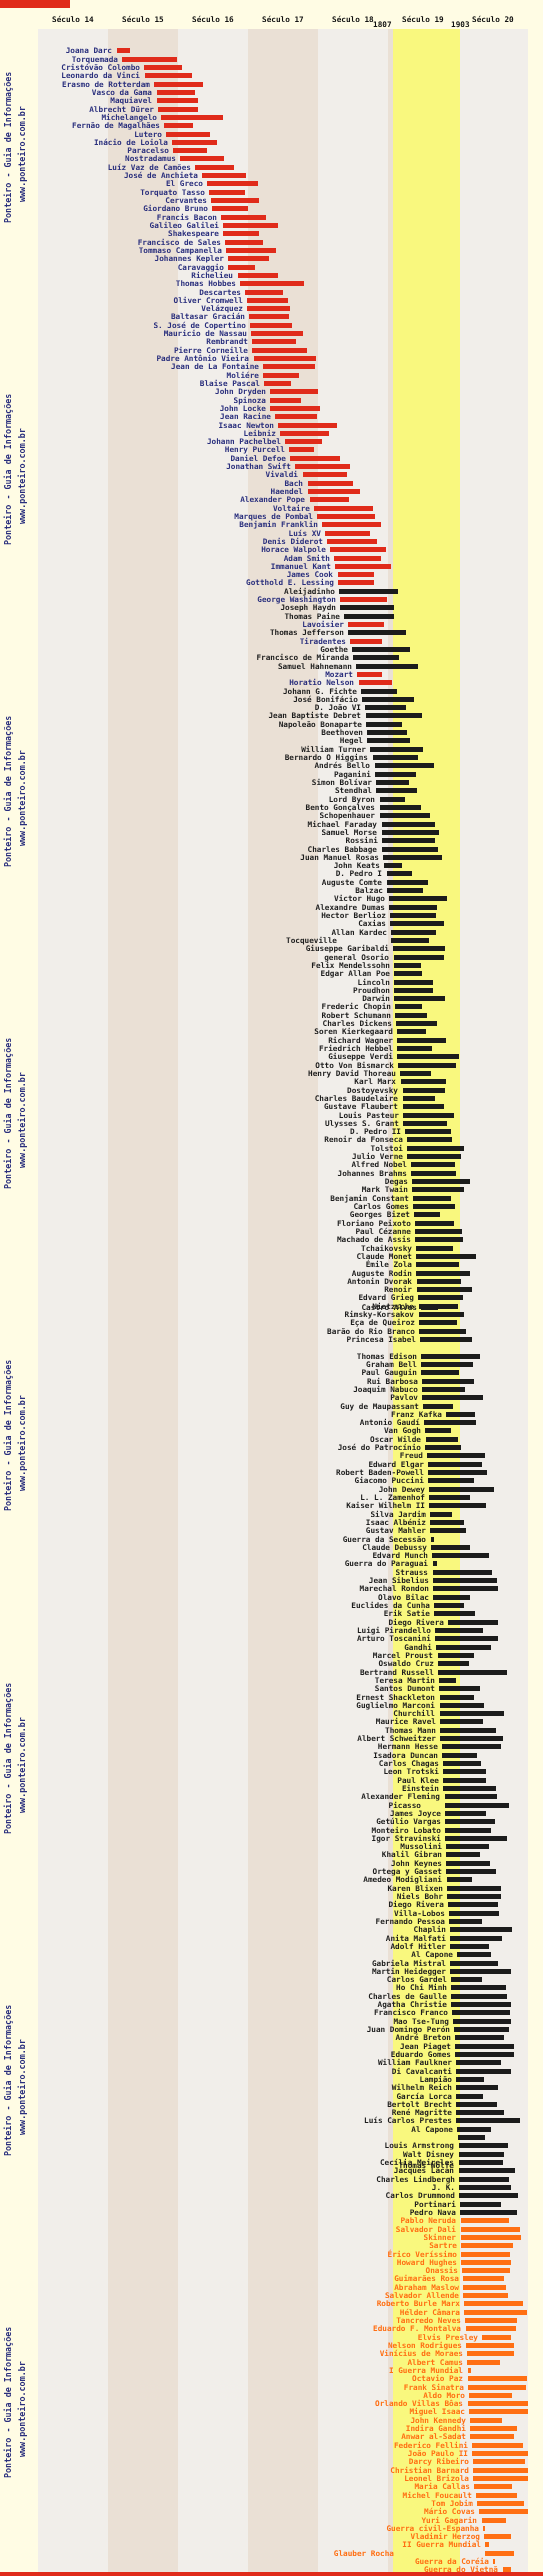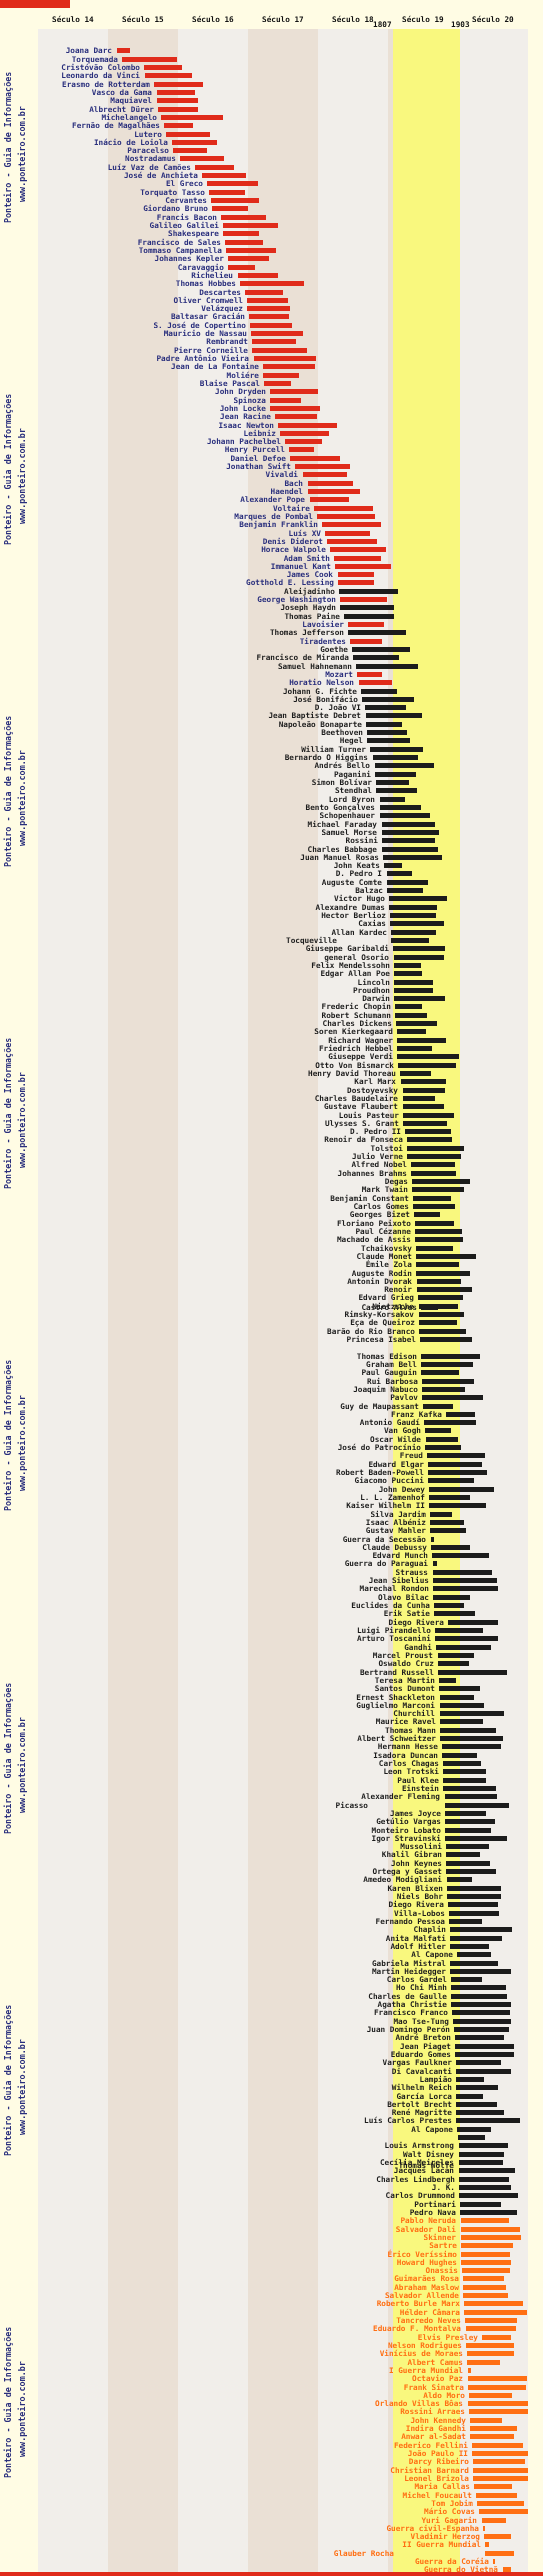--- a/index.html
+++ b/index.html
@@ -892,21 +892,21 @@
       </div>
       <div class="row" style="top: 1785px;">
         <span class="pname" style="width: 439px; color: rgb(28, 28, 28);">Einstein</span>
         <div class="bar" style="left: 443px; width: 53px; background: rgb(28, 28, 28);"></div>
       </div>
       <div class="row" style="top: 1793px;">
         <span class="pname" style="width: 440px; color: rgb(28, 28, 28);">Alexander Fleming</span>
         <div class="bar" style="left: 445px; width: 52px; background: rgb(28, 28, 28);"></div>
       </div>
       <div class="row" style="top: 1802px;">
-        <span class="pname" style="width: 368px; color: rgb(28, 28, 28);">Picasso</span>
+        <span class="pname" style="width: 421px; color: rgb(28, 28, 28);">Picasso</span>
         <div class="bar" style="left: 445px; width: 64px; background: rgb(28, 28, 28);"></div>
       </div>
       <div class="row" style="top: 1810px;">
         <span class="pname" style="width: 441px; color: rgb(28, 28, 28);">James Joyce</span>
         <div class="bar" style="left: 445px; width: 41px; background: rgb(28, 28, 28);"></div>
       </div>
       <div class="row" style="top: 1818px;">
         <span class="pname" style="width: 441px; color: rgb(28, 28, 28);">Getúlio Vargas</span>
         <div class="bar" style="left: 445px; width: 50px; background: rgb(28, 28, 28);"></div>
       </div>
@@ -1016,21 +1016,21 @@
       </div>
       <div class="row" style="top: 2043px;">
         <span class="pname" style="width: 451px; color: rgb(28, 28, 28);">Jean Piaget</span>
         <div class="bar" style="left: 455px; width: 59px; background: rgb(28, 28, 28);"></div>
       </div>
       <div class="row" style="top: 2051px;">
         <span class="pname" style="width: 451px; color: rgb(28, 28, 28);">Eduardo Gomes</span>
         <div class="bar" style="left: 455px; width: 59px; background: rgb(28, 28, 28);"></div>
       </div>
       <div class="row" style="top: 2059px;">
-        <span class="pname" style="width: 452px; color: rgb(28, 28, 28);">Vargas Faulkner</span>
+        <span class="pname" style="width: 452px; color: rgb(28, 28, 28);">William Faulkner</span>
         <div class="bar" style="left: 456px; width: 45px; background: rgb(28, 28, 28);"></div>
       </div>
       <div class="row" style="top: 2068px;">
         <span class="pname" style="width: 452px; color: rgb(28, 28, 28);">Di Cavalcanti</span>
         <div class="bar" style="left: 456px; width: 55px; background: rgb(28, 28, 28);"></div>
       </div>
       <div class="row" style="top: 2076px;">
         <span class="pname" style="width: 452px; color: rgb(28, 28, 28);">Lampião</span>
         <div class="bar" style="left: 456px; width: 28px; background: rgb(28, 28, 28);"></div>
       </div>
@@ -1184,21 +1184,21 @@
       </div>
       <div class="row" style="top: 2392px;">
         <span class="pname" style="width: 465px; color: rgb(255, 111, 19);">Aldo Moro</span>
         <div class="bar" style="left: 469px; width: 43px; background: rgb(255, 111, 19);"></div>
       </div>
       <div class="row" style="top: 2400px;">
         <span class="pname" style="width: 463px; color: rgb(255, 111, 19);">Orlando Villas Bôas</span>
         <div class="bar" style="left: 468px; width: 60px; background: rgb(255, 111, 19);"></div>
       </div>
       <div class="row" style="top: 2408px;">
-        <span class="pname" style="width: 465px; color: rgb(255, 111, 19);">Rossini Arraes</span>
+        <span class="pname" style="width: 465px; color: rgb(255, 111, 19);">Miguel Isaac</span>
         <div class="bar" style="left: 469px; width: 59px; background: rgb(255, 111, 19);"></div>
       </div>
       <div class="row" style="top: 2417px;">
         <span class="pname" style="width: 466px; color: rgb(255, 111, 19);">John Kennedy</span>
         <div class="bar" style="left: 470px; width: 32px; background: rgb(255, 111, 19);"></div>
       </div>
       <div class="row" style="top: 2425px;">
         <span class="pname" style="width: 466px; color: rgb(255, 111, 19);">Indira Gandhi</span>
         <div class="bar" style="left: 470px; width: 47px; background: rgb(255, 111, 19);"></div>
       </div>

